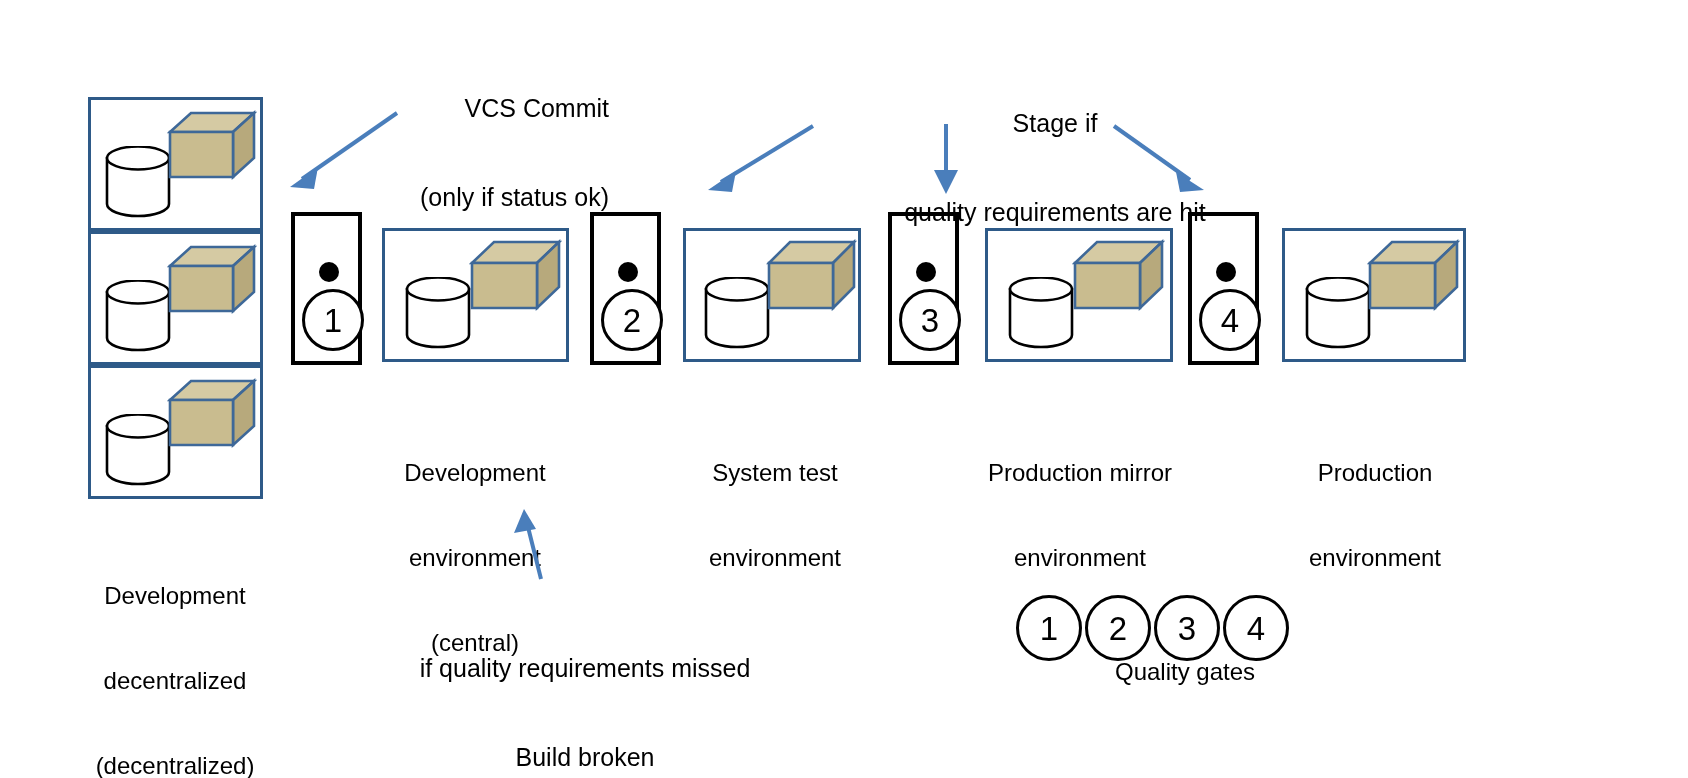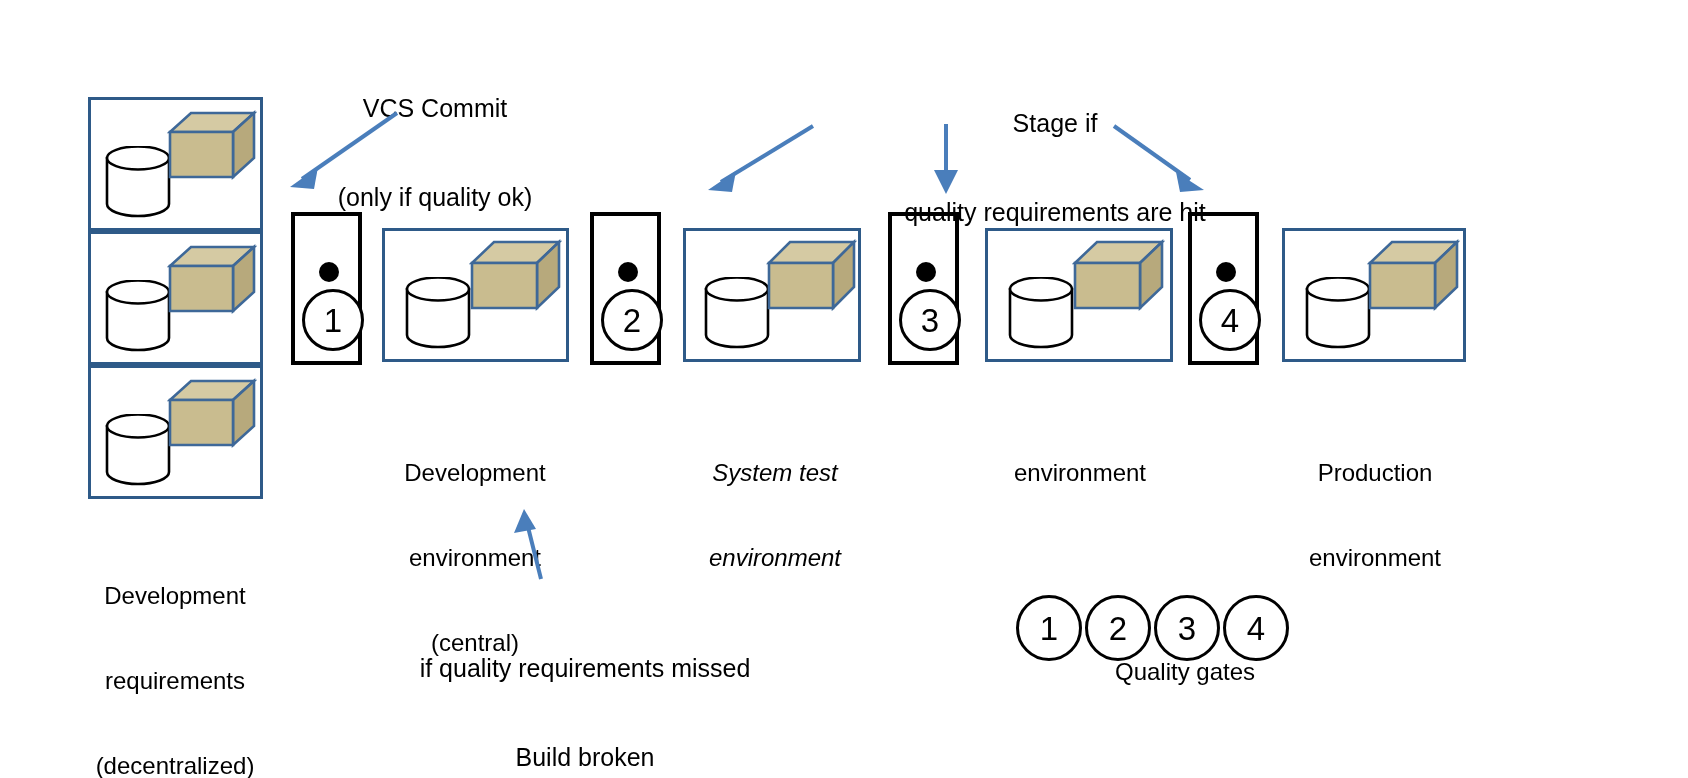--- a/index.html
+++ b/index.html
@@ -71,21 +71,21 @@
       <svg class="cube" style="left:76px;top:10px;" width="90" height="78" viewBox="0 0 90 78">
         <polygon points="3,22 24,3 87,3 66,22" fill="#D5CAA3" stroke="#3E6898" stroke-width="2.6"></polygon>
         <polygon points="66,22 87,3 87,48 66,67" fill="#B7A97C" stroke="#3E6898" stroke-width="2.6"></polygon>
         <polygon points="3,22 66,22 66,67 3,67" fill="#C9BC8F" stroke="#3E6898" stroke-width="2.6"></polygon>
       </svg>
     </div>
   </div>
 
   <div class="txt t-lbl" style="left:40px;top:525px;width:270px;">
     <div>Development</div>
-    <div>requirements</div>
+    <div>decentralized</div>
     <div>(decentralized)</div>
   </div>
 
   <div class="gate" style="left:291px;top:212px;width:71px;height:153px;">
     <span class="gatedot" style="left:24px;top:46px;width:20px;height:20px;"></span>
     <span class="gatecirc" style="left:7px;top:73px;width:56px;height:56px;">1</span>
   </div>
 
   <div class="envbox" style="left:382px;top:228px;width:187px;height:134px;">
     <svg class="cyl" style="left:20px;top:46px;" width="66" height="72" viewBox="0 0 66 72">
@@ -113,21 +113,21 @@
     <svg class="cyl" style="left:18px;top:46px;" width="66" height="72" viewBox="0 0 66 72">
       <path d="M2,12 L2,58 A31,12 0 0 0 64,58 L64,12 Z" fill="#fff" stroke="#000" stroke-width="2.6"></path>
       <ellipse cx="33" cy="12" rx="31" ry="11.5" fill="#fff" stroke="#000" stroke-width="2.6"></ellipse>
     </svg>
     <svg class="cube" style="left:80px;top:8px;" width="92" height="80" viewBox="0 0 92 80">
       <polygon points="3,24 24,3 88,3 67,24" fill="#D5CAA3" stroke="#3E6898" stroke-width="2.6"></polygon>
       <polygon points="67,24 88,3 88,48 67,69" fill="#B7A97C" stroke="#3E6898" stroke-width="2.6"></polygon>
       <polygon points="3,24 67,24 67,69 3,69" fill="#C9BC8F" stroke="#3E6898" stroke-width="2.6"></polygon>
     </svg>
   </div>
-  <div class="txt t-lbl" style="left:655px;top:402px;width:240px;font-style:italic;">
+  <div class="txt t-lbl" style="left:655px;top:402px;width:240px;">
     <div>System test</div>
     <div>environment</div>
   </div>
 
   <div class="gate" style="left:888px;top:212px;width:71px;height:153px;">
     <span class="gatedot" style="left:24px;top:46px;width:20px;height:20px;"></span>
     <span class="gatecirc" style="left:7px;top:73px;width:56px;height:56px;">3</span>
   </div>
 
   <div class="envbox" style="left:985px;top:228px;width:188px;height:134px;">
@@ -135,20 +135,21 @@
       <path d="M2,12 L2,58 A31,12 0 0 0 64,58 L64,12 Z" fill="#fff" stroke="#000" stroke-width="2.6"></path>
       <ellipse cx="33" cy="12" rx="31" ry="11.5" fill="#fff" stroke="#000" stroke-width="2.6"></ellipse>
     </svg>
     <svg class="cube" style="left:84px;top:8px;" width="94" height="80" viewBox="0 0 94 80">
       <polygon points="3,24 25,3 90,3 68,24" fill="#D5CAA3" stroke="#3E6898" stroke-width="2.6"></polygon>
       <polygon points="68,24 90,3 90,48 68,69" fill="#B7A97C" stroke="#3E6898" stroke-width="2.6"></polygon>
       <polygon points="3,24 68,24 68,69 3,69" fill="#C9BC8F" stroke="#3E6898" stroke-width="2.6"></polygon>
     </svg>
   </div>
   <div class="txt t-lbl" style="left:945px;top:402px;width:270px;">
+    <div>Production mirror</div>
     <div>environment</div>
   </div>
 
   <div class="gate" style="left:1188px;top:212px;width:71px;height:153px;">
     <span class="gatedot" style="left:24px;top:46px;width:20px;height:20px;"></span>
     <span class="gatecirc" style="left:7px;top:73px;width:56px;height:56px;">4</span>
   </div>
 
   <div class="envbox" style="left:1282px;top:228px;width:184px;height:134px;">
     <svg class="cyl" style="left:20px;top:46px;" width="66" height="72" viewBox="0 0 66 72">
@@ -159,23 +160,23 @@
       <polygon points="3,24 25,3 90,3 68,24" fill="#D5CAA3" stroke="#3E6898" stroke-width="2.6"></polygon>
       <polygon points="68,24 90,3 90,48 68,69" fill="#B7A97C" stroke="#3E6898" stroke-width="2.6"></polygon>
       <polygon points="3,24 68,24 68,69 3,69" fill="#C9BC8F" stroke="#3E6898" stroke-width="2.6"></polygon>
     </svg>
   </div>
   <div class="txt t-lbl" style="left:1255px;top:402px;width:240px;">
     <div>Production</div>
     <div>environment</div>
   </div>
 
-  <div class="txt t-ann" style="left:275px;top:35px;width:320px;">
+  <div class="txt t-ann" style="left:289px;top:35px;width:320px;text-align:right;">
     <div>VCS Commit</div>
-    <div>(only if quality ok)</div>
+    <div>(only if status ok)</div>
   </div>
   <svg class="arrow" style="left:280px;top:105px;" width="130" height="90" viewBox="0 0 130 90">
     <line x1="117" y1="8" x2="22" y2="74" stroke="#4A7EBB" stroke-width="4"></line>
     <polygon points="10,82 38,62 34,84" fill="#4A7EBB"></polygon>
   </svg>
 
   <div class="txt t-ann" style="left:855px;top:50px;width:400px;text-align:center;">
     <div>Stage if</div>
     <div>quality requirements are hit</div>
   </div>

